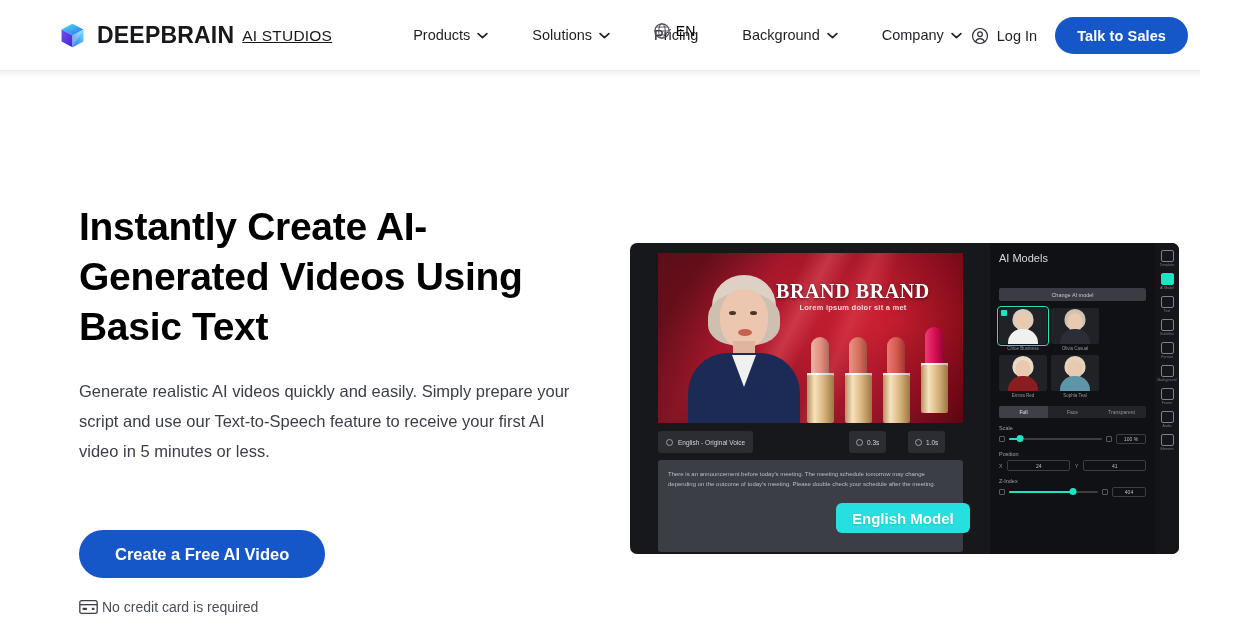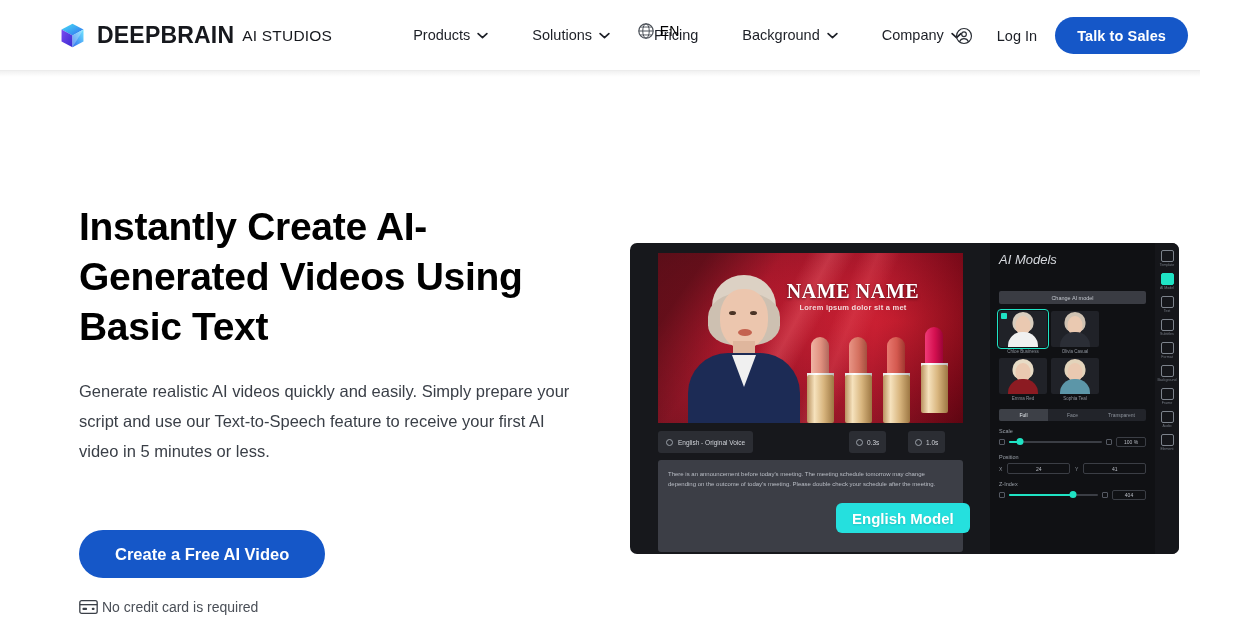--- a/index.html
+++ b/index.html
@@ -23,21 +23,21 @@
     background: linear-gradient(to bottom, rgba(0,0,0,0.055), rgba(0,0,0,0));
   }
 
   .brand { display:flex; align-items:center; gap:11px; margin-left:59px; }
   .logo-cube { width:27px; height:27px; position:relative; flex:none; }
   .brand-name {
     font-size:23px; font-weight:700; letter-spacing:.2px; color:#16181d;
   }
   .brand-sub {
     font-size:15.5px; font-weight:500; color:#16181d; letter-spacing:.2px;
-    margin-left:-3px; position:relative; top:1px;
+    margin-left:-3px; position:relative; top:1px;text-decoration:underline;
   }
 
   .nav { display:flex; align-items:center; margin-left:59px; gap:0; }
   .nav-item {
     display:flex; align-items:center; gap:7px;
     font-size:14.5px; color:#1c1f26; font-weight:400;
     padding:0 22px; height:40px; cursor:pointer; white-space:nowrap;
   }
   .caret { width:11px; height:7px; flex:none; display:block; }
 
@@ -45,21 +45,21 @@
     position:absolute; right:12px; top:0; height:71px;
     display:flex; align-items:center; gap:0;
   }
   .lang-sel {
     position:absolute; left:-300px; top:22px;
     display:flex; align-items:center; gap:5px;
     font-size:14px; color:#000000; cursor:pointer;
   }
   .globe { width:18px; height:18px; flex:none; }
   .login {
-    display:flex; align-items:center; gap:24px;
+    display:flex; align-items:center; gap:8px;
     font-size:14.5px; color:#1c1f26; cursor:pointer;
     padding:0 18px; white-space:nowrap;
   }
   .user-ic { width:18px; height:18px; flex:none; }
   .btn-sales {
     background:#1557c8; color:#fff; font-size:14.5px; font-weight:700;
     border:none; border-radius:22px; padding:0 22px; height:37px;
     cursor:pointer; letter-spacing:.1px; white-space:nowrap;
     font-family:"Liberation Sans", sans-serif;
   }
@@ -201,21 +201,21 @@
     padding:0 16px; height:30px; cursor:pointer;
     font-family:"Liberation Sans", sans-serif;
     text-shadow:0 1px 2px rgba(0,0,0,.12);
   }
 
   
   .panel {
     width:165px; background:#101114; padding:9px 9px 0 9px;
     position:relative;
   }
-  .panel-title { font-size:13px; color:#d6d9de; margin-bottom:24px;font-style:italic; }
+  .panel-title { font-size:11px; color:#d6d9de; margin-bottom:24px; }
   .change-model {
     width:100%; height:13px; background:#3a3c43; border-radius:2px;
     display:flex; align-items:center; justify-content:center;
     font-size:5.5px; color:#c3c7ce; cursor:pointer; margin-bottom:7px;
   }
   .grid { display:grid; grid-template-columns:1fr 1fr; gap:4px; width:100px; }
   .mcell { position:relative; }
   .mthumb {
     height:36px; border-radius:2px; overflow:hidden; position:relative;
     background:#202228;
@@ -402,21 +402,21 @@
         <div class="p-hair2"></div>
         <div class="p-face"></div>
         <div class="p-eye l"></div>
         <div class="p-eye r"></div>
         <div class="p-lip"></div>
         <div class="p-neck"></div>
         <div class="p-body"></div>
         <div class="p-v"></div>
       </div>
 
-      <div class="brandname">NAME NAME</div>
+      <div class="brandname">BRAND BRAND</div>
       <div class="brandsub">Lorem ipsum dolor sit a met</div>
 
       <div class="lips">
         <div class="ls" style="left:6px;">
             <div class="bullet" style="background:linear-gradient(to right,#f0b4a4,#e0907f 55%,#b0685c);"></div>
             <div class="ring"></div>
             <div class="tube"></div>
           </div>
         <div class="ls" style="left:44px;">
             <div class="bullet" style="background:linear-gradient(to right,#e89585,#d4705f 55%,#a4503f);"></div>

